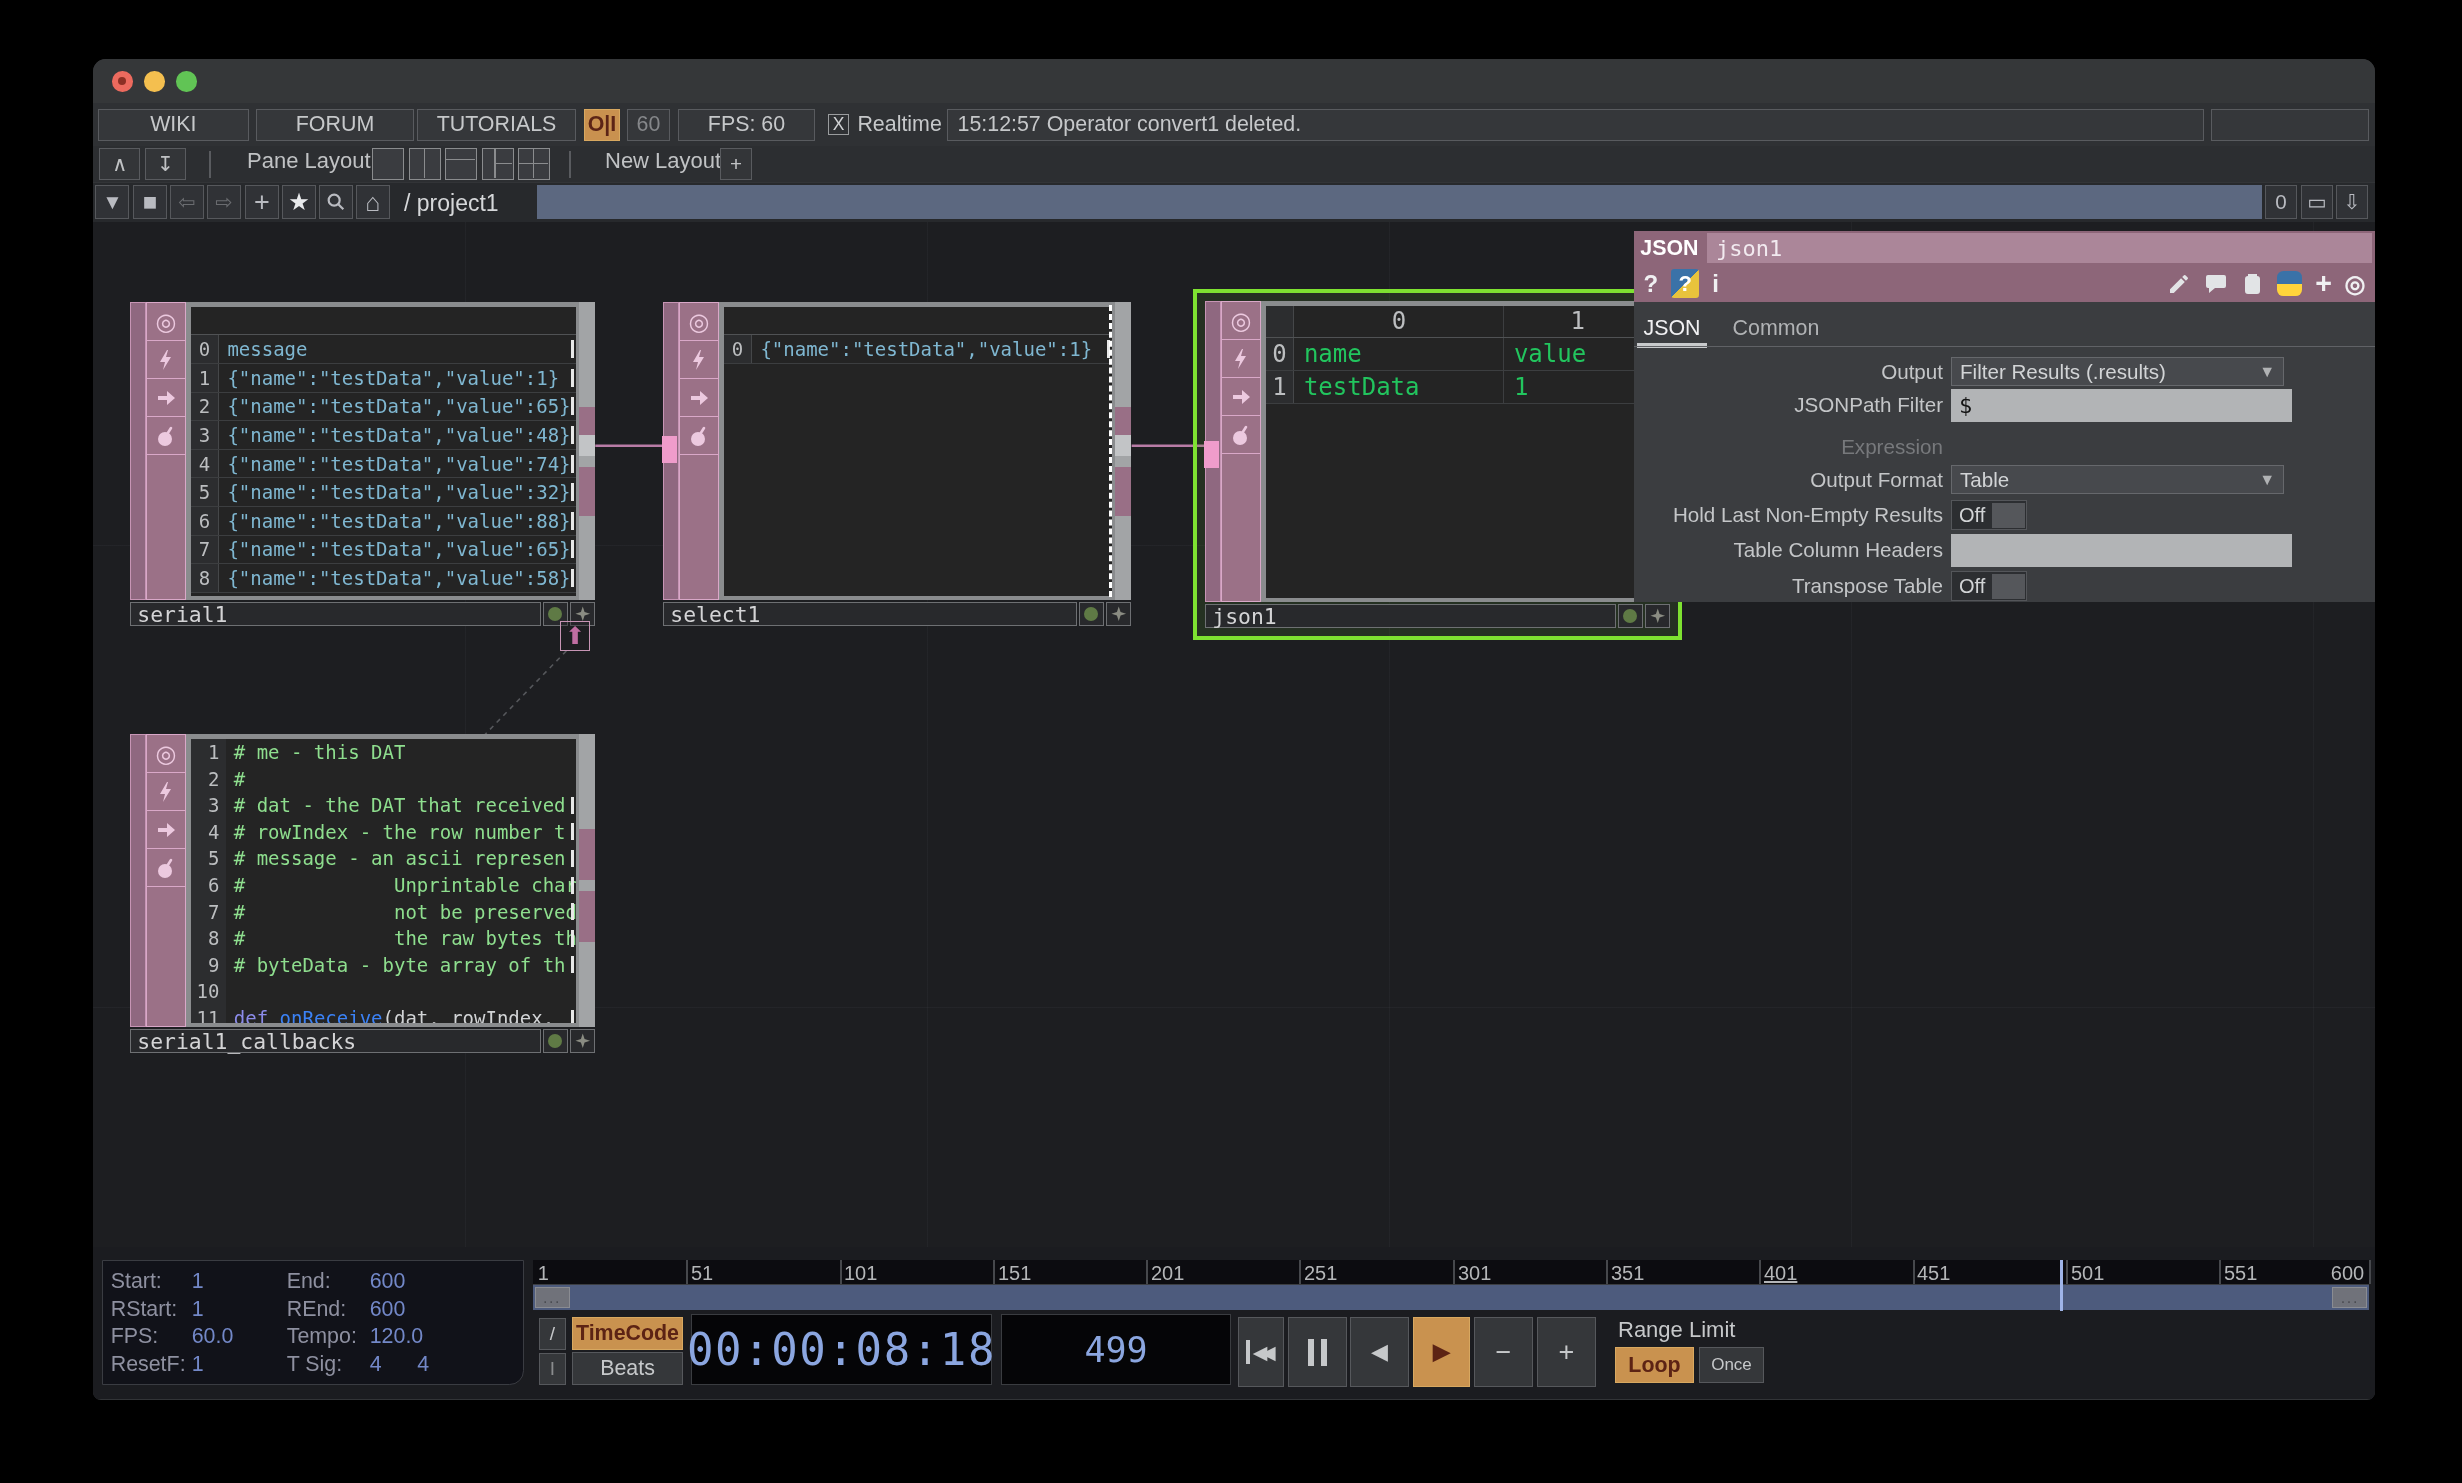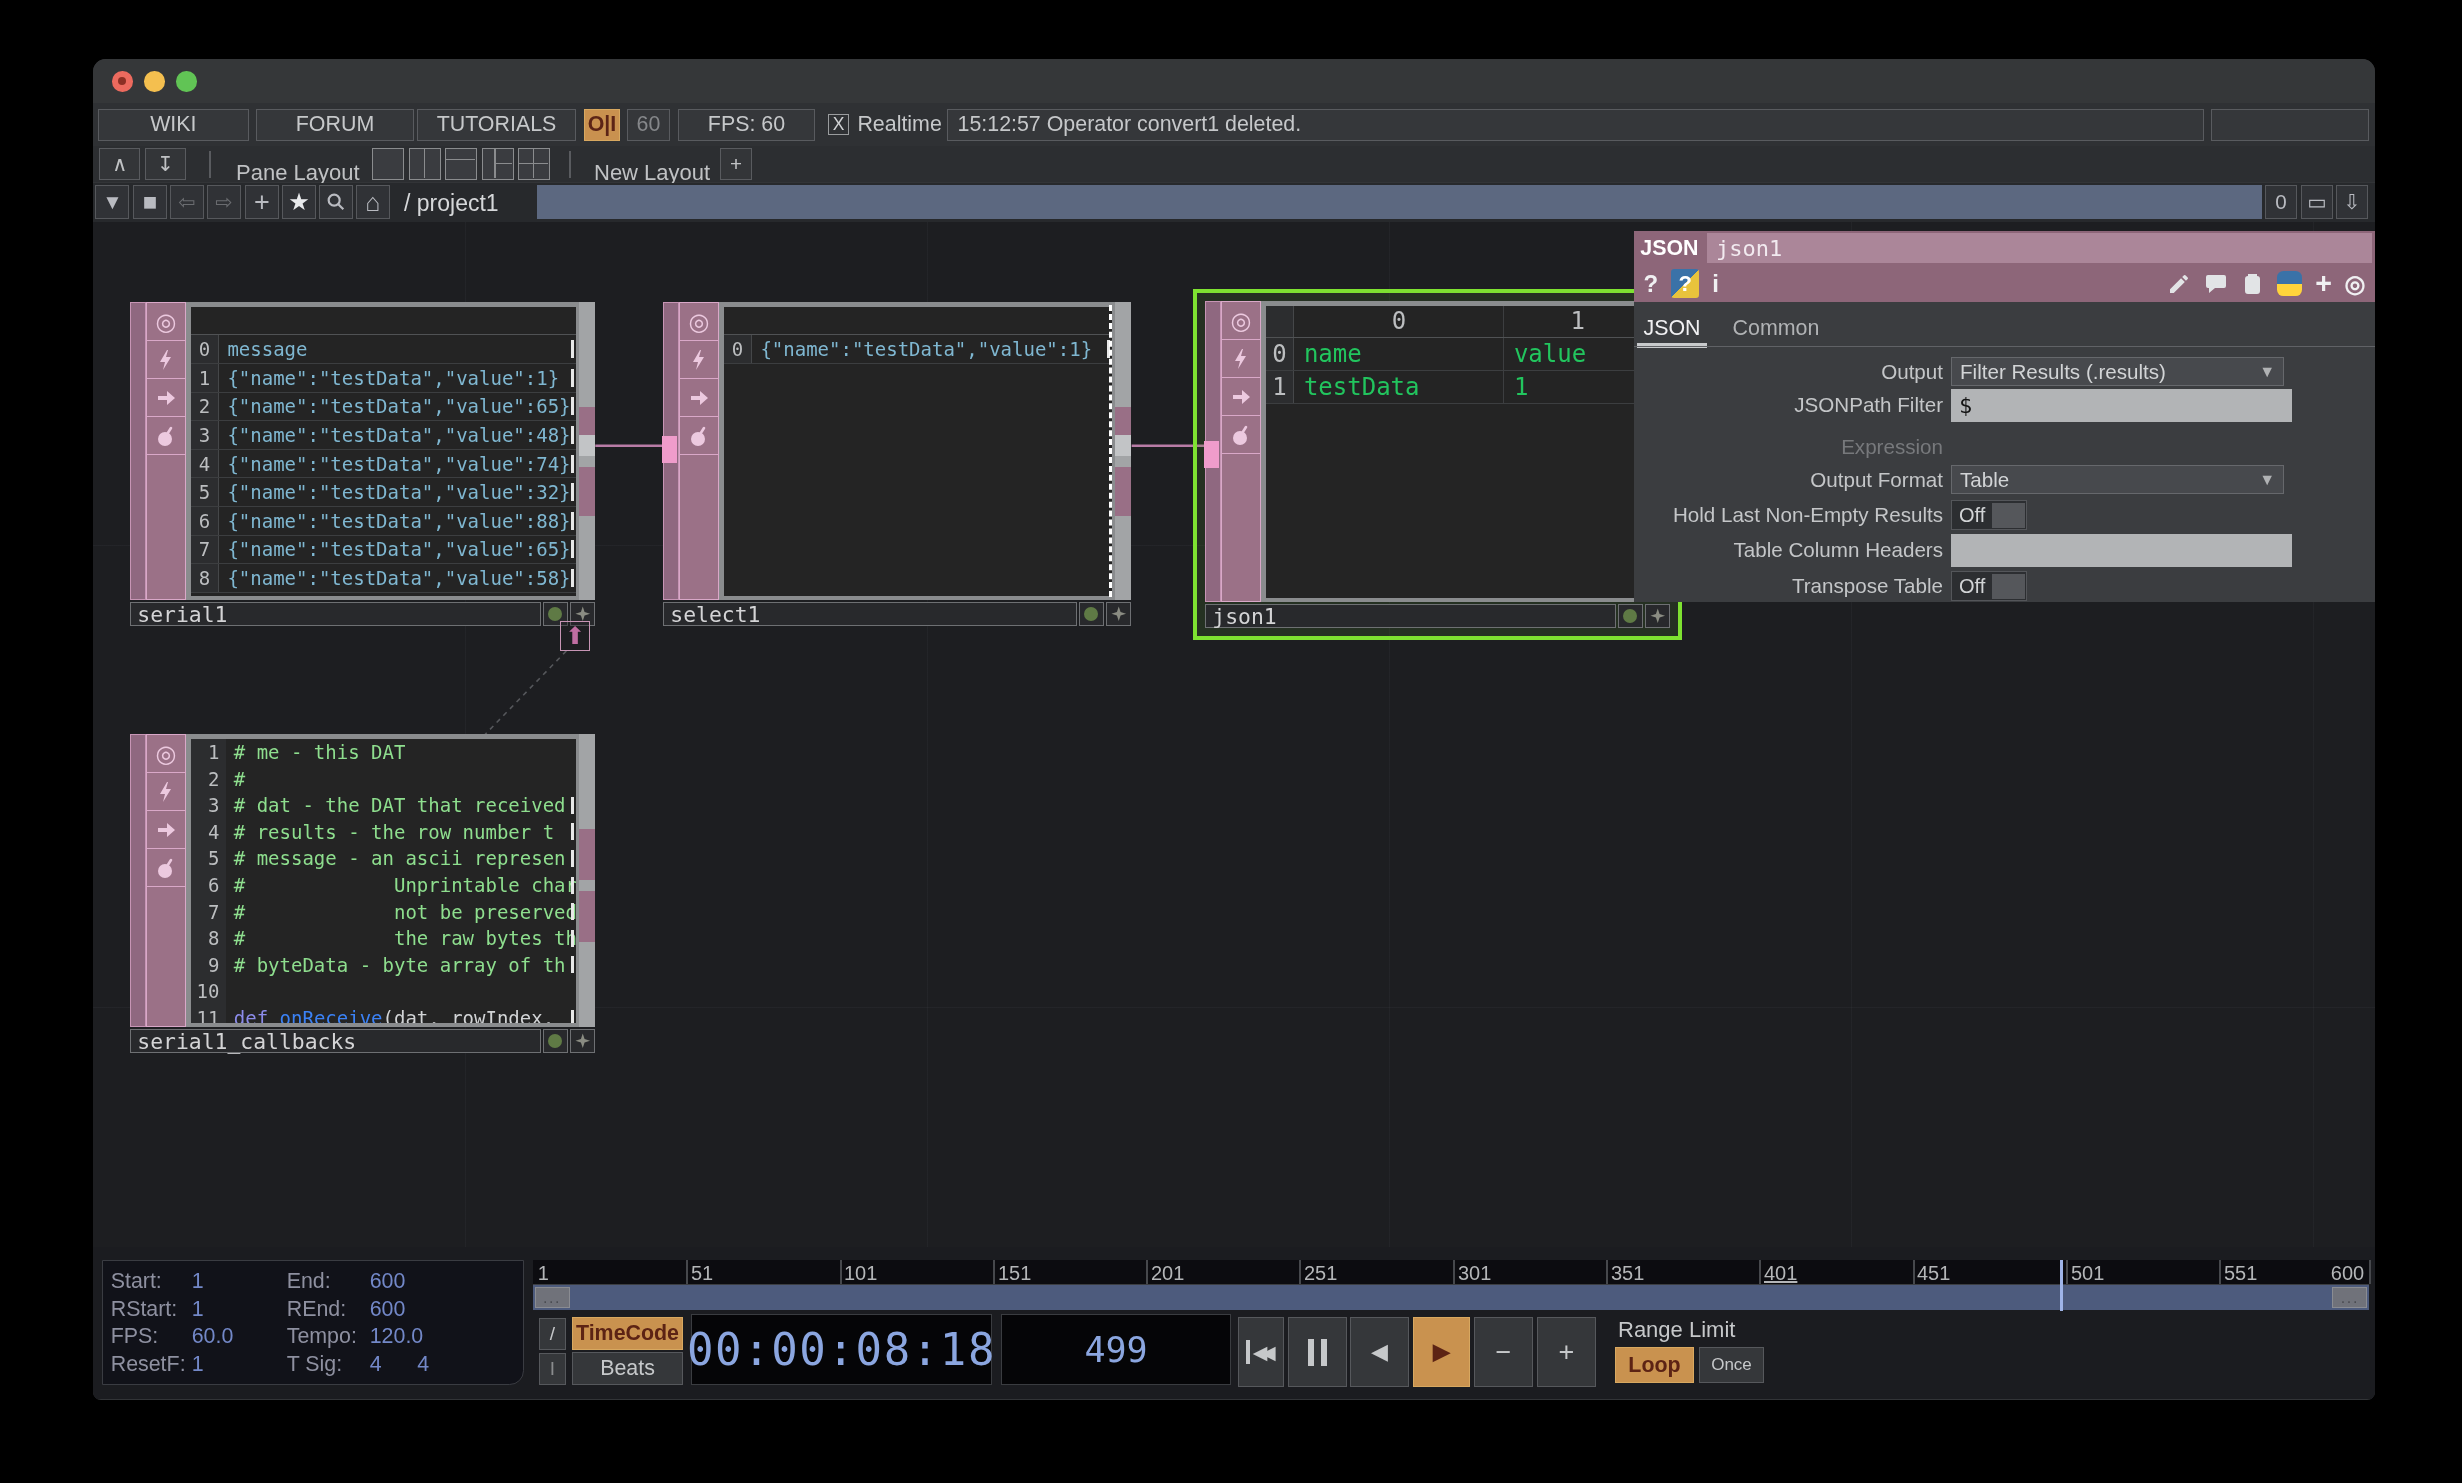--- a/index.html
+++ b/index.html
@@ -21,21 +21,21 @@
   .oi { background:#c9914f; border-color:#d8a860; color:#5c2416; font-weight:bold; }
   .dim60 { color:#85878a; }
   .statusfield { position:absolute; top:5.6px; height:32px; background:#35373a; border:1.6px solid #595b5f; color:#c6c8ca; font-size:21.4px; display:flex; align-items:center; padding-left:9.5px; }
   .rt { position:absolute; top:5.6px; height:32px; display:flex; align-items:center; gap:8px; color:#c6c8ca; font-size:21.4px; }
   .rtbox { width:21.4px; height:21.4px; border:1.6px solid #9a9c9e; color:#d0d2d4; font-size:17.5px; display:flex; align-items:center; justify-content:center; }
 
   
   .panebar { position:absolute; left:0; top:87px; width:100%; height:36px; background:#2c2e31; color:#c0c2c4; }
   .pbtn { position:absolute; top:2.4px; width:41px; height:32px; background:#333538; border:1.6px solid #595b5f; color:#c0c2c4; font-size:20.6px; display:flex; align-items:center; justify-content:center; }
   .psep { position:absolute; top:4.8px; width:1.6px; height:27px; background:#595b5f; }
-  .plabel { position:absolute; top:14px; font-size:22px; }
+  .plabel { position:absolute; top:2px; font-size:22px;margin-left:11px; }
   .preset { position:absolute; top:2.4px; width:32px; height:32px; background:#3a3c40; border:1.6px solid #8a8c8e; }
   .preset i { position:absolute; background:#8a8c8e; }
 
   
   .pathbar { position:absolute; left:0; top:124px; width:100%; height:39px; background:#27292c; }
   .nbtn { position:absolute; top:2.4px; width:34px; height:34px; background:#303236; border:1.6px solid #56585c; color:#b9bbc1; font-size:20.6px; display:flex; align-items:center; justify-content:center; }
   .pathtext { position:absolute; top:7.1px; font-size:23px; color:#d6d8da; }
   .pathfield { position:absolute; top:2.4px; height:34px; background:#5c6880; }
 
   
@@ -475,21 +475,21 @@
               <div class="cline">
                 <span class="cnum">2</span>
                 <span class="ctxt">#</span>
               </div>
               <div class="cline">
                 <span class="cnum">3</span>
                 <span class="ctxt clip"># dat - the DAT that received</span>
               </div>
               <div class="cline">
                 <span class="cnum">4</span>
-                <span class="ctxt clip"># results - the row number t</span>
+                <span class="ctxt clip"># rowIndex - the row number t</span>
               </div>
               <div class="cline">
                 <span class="cnum">5</span>
                 <span class="ctxt clip"># message - an ascii represen</span>
               </div>
               <div class="cline">
                 <span class="cnum">6</span>
                 <span class="ctxt clip">#             Unprintable chara</span>
               </div>
               <div class="cline">

